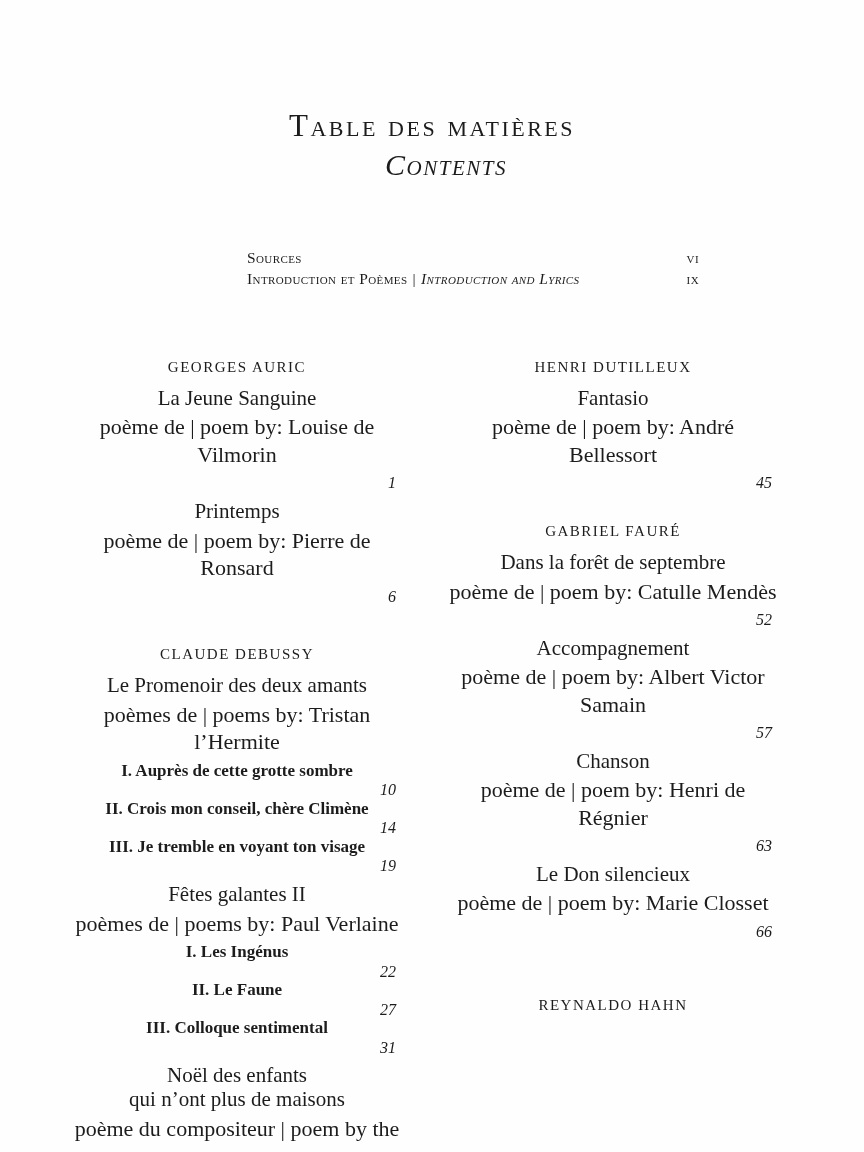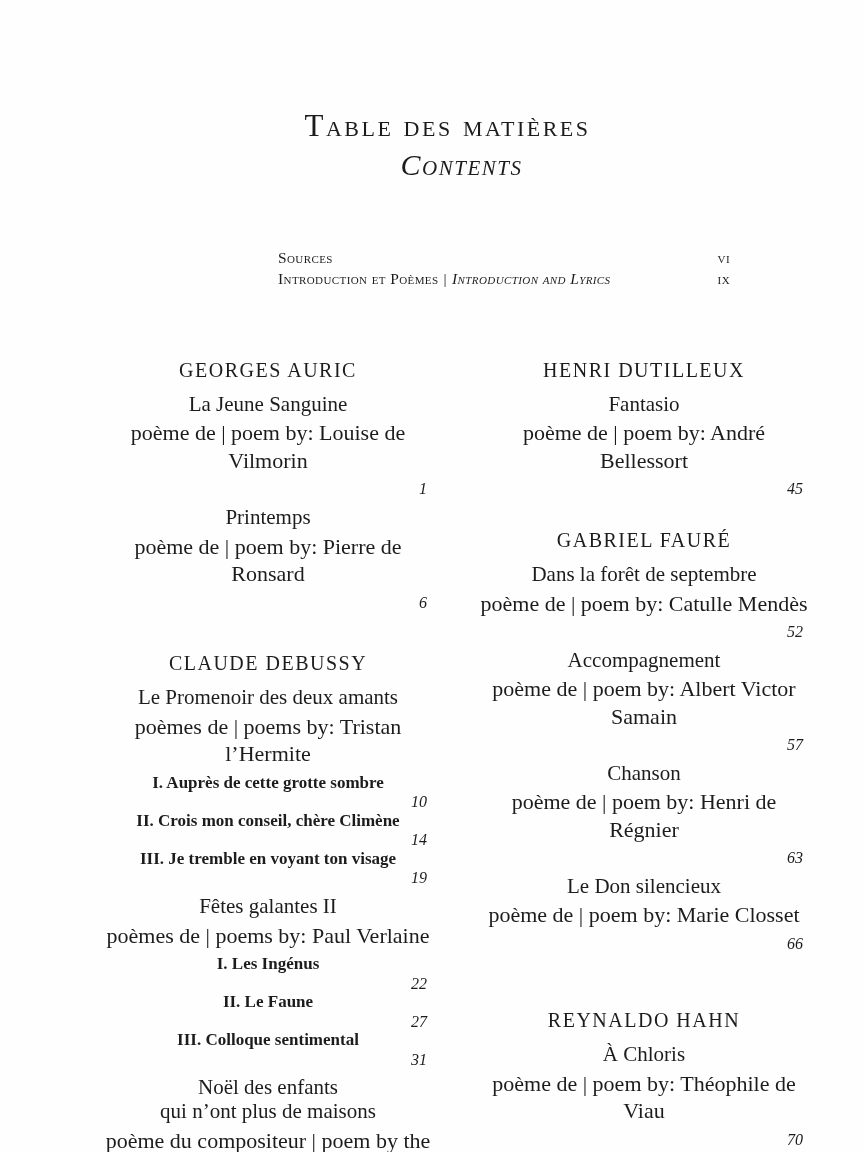--- a/index.html
+++ b/index.html
@@ -5,21 +5,20 @@
   html,body { margin:0; padding:0; background:#e8e8e8; }
   .page {
     width:864px; height:1152px;
     margin:0 auto;
     background:#fefefe;
     color:#1c1c1c;
     font-family:"Liberation Serif","DejaVu Serif",serif;
     position:relative;
     overflow:hidden;
     box-sizing:border-box;
-    padding-left:31px;
   }
   .content { padding-top:108px; }
 
   
   .title-fr {
     font-size:31px; font-weight:normal;
     font-variant:small-caps;
     letter-spacing:2.5px;
     text-align:center;
     margin:0; line-height:1.15;
@@ -45,21 +44,21 @@
   .fm-label-en { font-style:italic; }
   .fm-sep { padding:0 5px; }
   .fm-page { font-variant:small-caps; }
 
   
   .columns { display:flex; margin-top:70px; padding-left:72px; }
   .col { width:330px; }
   .col-right { margin-left:46px; }
 
   .section-composer {
-    font-size:20px;
+    font-size:15px;
     text-align:center;
     letter-spacing:1.5px;
     line-height:1.2;
     margin:0 0 11px 0;
     font-weight:normal;
   }
   .col-left .section + .section { margin-top:40px; }
   .col-right .section + .section { margin-top:30px; }
   .col-right .section:last-child { margin-top:56px; }
 
@@ -215,24 +214,19 @@
 
           <div class="work">
             <div class="work-title">Le Don silencieux</div>
             <div class="work-credit">poème de | poem by: Marie Closset</div>
             <div class="page-num">66</div>
           </div>
         </div>
 
         <div class="section">
           <h2 class="section-composer">REYNALDO HAHN</h2>
-          <div class="work">
-            <div class="work-title">À Chloris</div>
-            <div class="work-credit">poème de | poem by: Théophile de Viau</div>
-            <div class="page-num">70</div>
-          </div>
         </div>
 
       </div>
     </div>
 
   </div>
 </div>
 
 </body></html>

